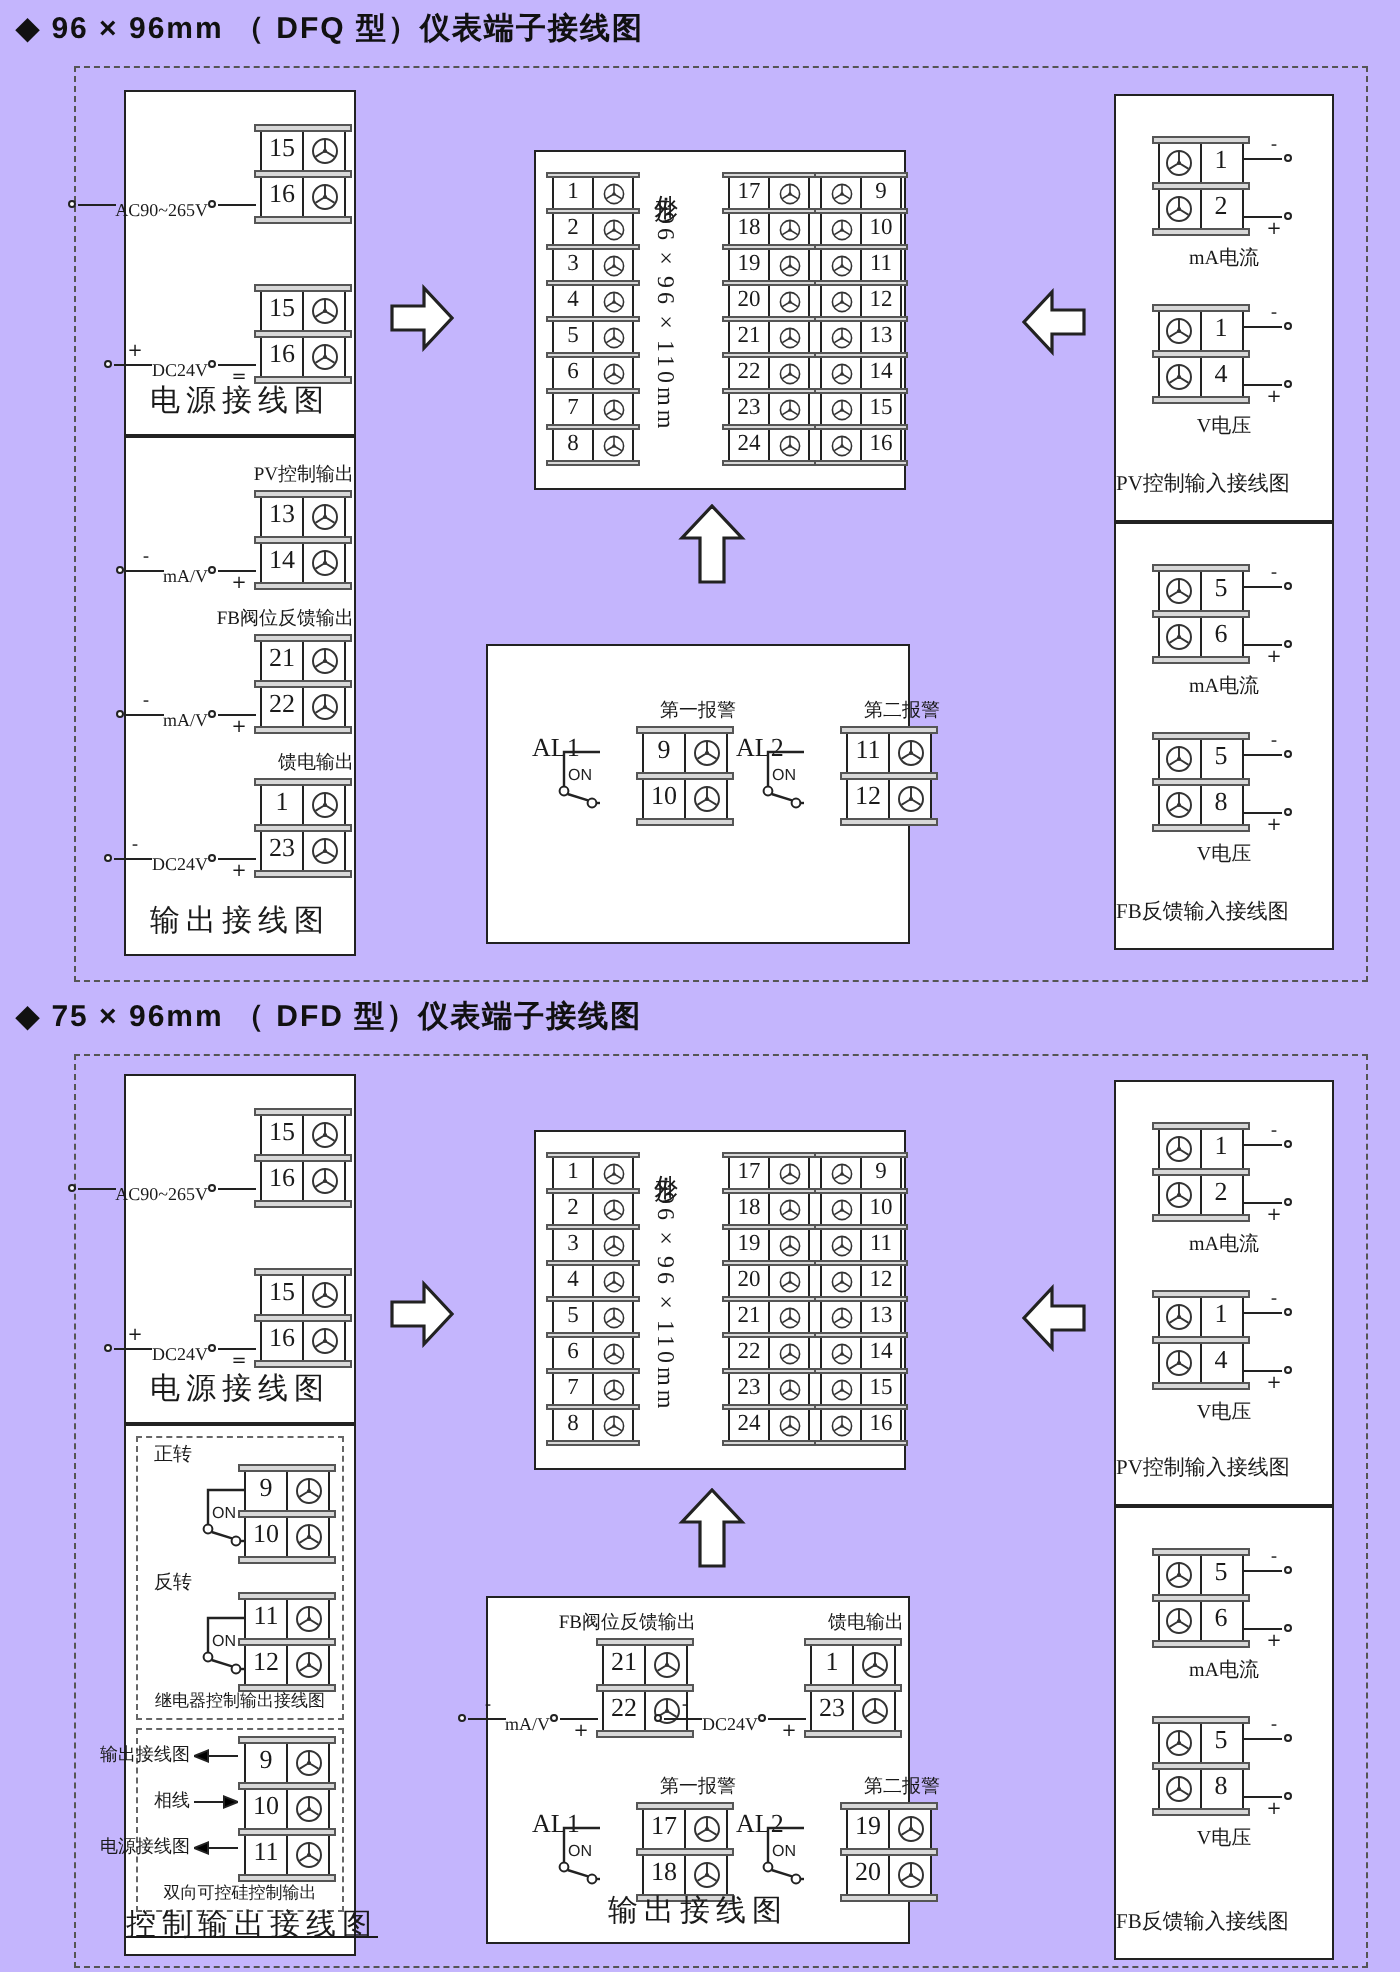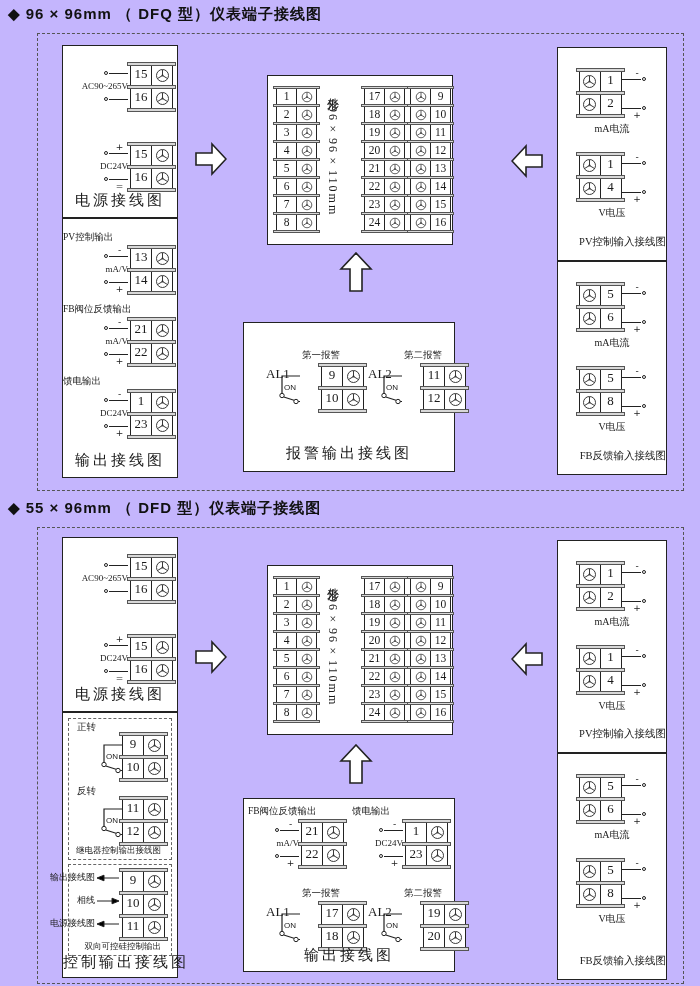--- a/index.html
+++ b/index.html
@@ -4,21 +4,21 @@
 <style>
   html,body{margin:0;padding:0;background:#fff;}
   #page{position:relative;width:700px;height:986px;background:#c4b5fd;overflow:hidden;
         font-family:"Liberation Serif",serif;color:#1a1a1a;}
   .sec{position:absolute;left:0;width:700px;}
   .sec-title{position:absolute;left:8px;top:5px;font:bold 15px "Liberation Sans",sans-serif;color:#111;letter-spacing:1px;}
   .dash-border{position:absolute;border:1.5px dashed #555;}
   .panel{position:absolute;border:1.6px solid #222;background:#fff;box-sizing:border-box;}
   .ptitle{position:absolute;bottom:7px;left:0;right:0;text-align:center;
           font:15px "Liberation Serif",serif;letter-spacing:3px;white-space:nowrap;}
-  .ptitle-sm{position:absolute;bottom:11px;left:0;right:0;text-align:right;
+  .ptitle-sm{position:absolute;bottom:11px;left:0;right:0;text-align:left;
           font:10.5px "Liberation Serif",serif;white-space:nowrap;}
   .mtitle{position:absolute;bottom:8px;left:0;right:0;text-align:center;
           font:15px "Liberation Serif",serif;letter-spacing:3px;}
   
   .tstack{display:inline-flex;flex-direction:column;background:#fff;}
   .tcap,.tsep{height:4px;background:#d8d8d8;border:1px solid #555;margin:0 -3px;box-sizing:border-box;}
   .trow{display:flex;border-left:1.3px solid #222;border-right:1.3px solid #222;}
   .tnum{width:20px;height:19px;line-height:19px;text-align:center;font:13px "Liberation Serif",serif;}
   .trow>:first-child{border-right:1px solid #222;}
   .tscrew{width:20px;height:19px;display:flex;align-items:center;justify-content:center;}
@@ -38,41 +38,41 @@
   .stub .line{position:absolute;top:8px;border-top:1.2px solid #222;}
   .stub.sl .line{left:5px;right:0;}
   .stub.sr .line{left:0;right:5px;}
   .stub .dot{position:absolute;top:6px;width:4px;height:4px;border:1px solid #222;border-radius:50%;background:#fff;box-sizing:border-box;}
   .stub.sl .dot{left:0;}
   .stub.sr .dot{right:0;}
   .stub .sg{position:absolute;left:7px;right:0;text-align:center;font:9px "DejaVu Sans",sans-serif;line-height:8px;}
   .stub .sg.top{top:-2px;}
   .stub .sg.bot{bottom:-3px;}
   .lgroup{display:flex;align-items:center;justify-content:flex-end;gap:2px;padding-right:4px;}
-  .lcol{height:49px;display:flex;flex-direction:column;justify-content:flex-start;align-items:flex-end;padding:2px 0;box-sizing:border-box;}
+  .lcol{height:49px;display:flex;flex-direction:row;justify-content:flex-end;align-items:flex-end;padding:2px 0;box-sizing:border-box;}
   .glabel{font:9px "Liberation Serif",serif;white-space:nowrap;}
-  .gheading{text-align:left;font:9.5px "Liberation Serif",serif;white-space:nowrap;}
+  .gheading{text-align:right;font:9.5px "Liberation Serif",serif;white-space:nowrap;}
   .rgroup{display:flex;flex-direction:column;align-items:center;}
   .rrow{display:flex;align-items:center;}
   .rcol{height:49px;display:flex;flex-direction:column;justify-content:space-between;padding:2px 0;box-sizing:border-box;}
   
   .sw path{stroke:#222;fill:none;stroke-width:1.2px;}
   .sw circle{stroke:#222;fill:#fff;stroke-width:1px;}
   .sw text{font:8px "Liberation Sans",sans-serif;fill:#222;}
   .algroup{position:absolute;width:104px;height:74px;}
-  .algroup .alhead{position:absolute;top:0;right:2px;width:66px;text-align:left;font:9.5px "Liberation Serif",serif;white-space:nowrap;}
+  .algroup .alhead{position:absolute;top:0;right:2px;width:66px;text-align:right;font:9.5px "Liberation Serif",serif;white-space:nowrap;}
   .algroup .alname{position:absolute;left:0;top:17px;font:13px "Liberation Serif",serif;}
   .algroup .tstack{position:absolute;right:6px;top:14px;}
   .algroup svg.sw{position:absolute;left:4px;top:16px;}
   
   .barrow polygon{fill:#fff;stroke:#222;stroke-width:1.6px;}
   .barrow{position:absolute;}
   
   .dbox{border:1px dashed #666;position:relative;box-sizing:border-box;background:#fff;}
-  .dcaption{position:absolute;bottom:2px;left:0;right:10px;text-align:right;font:8.5px "Liberation Serif",serif;white-space:nowrap;}
+  .dcaption{position:absolute;bottom:2px;left:0;right:0;text-align:center;font:8.5px "Liberation Serif",serif;white-space:nowrap;}
   .scr-row{position:absolute;display:flex;align-items:center;gap:2px;white-space:nowrap;font:9px "Liberation Serif",serif;}
 </style>
 </head>
 <body>
 
 <div id="page">
   <section class="sec" id="sec0" style="top:0;height:494px;">
     <div class="sec-title">◆ 96 × 96mm （ DFQ 型）仪表端子接线图</div>
     <div class="content" id="c0">
         <div class="dash-border" style="left: 37px; top: 33px; width: 645px; height: 456px;"></div>
@@ -712,21 +712,20 @@
                     <path class="s" d="M10 10 V2.6"></path>
                     <path class="s" d="M10 10 L16.4 13.9"></path>
                     <path class="s" d="M10 10 L3.6 13.9"></path>
                     <circle class="c" cx="10" cy="10" r="1.4"></circle>
                   </svg>
                 </span>
               </div>
               <div class="tcap"></div>
             </div>
           </div>
-          <div class="mtitle">报警输出接线图</div>
         </div>
         <div class="panel" style="left: 557px; top: 47px; width: 110px; height: 214px; padding-top: 20px; display: flex; flex-direction: column; align-items: center;">
           <div class="rgroup" style="margin-bottom: 16px;">
             <div class="rrow">
               <div class="tstack">
                 <div class="tcap"></div>
                 <div class="trow">
                   <span class="tscrew">
                     <svg viewBox="0 0 20 20">
                       <circle class="s" cx="10" cy="10" r="8"></circle>
@@ -907,21 +906,21 @@
                 </span>
               </div>
             </div>
             <div class="glabel" style="margin-top: 4px; font-size: 10px;">V电压</div>
           </div>
           <div class="ptitle-sm">FB反馈输入接线图</div>
         </div>
       </div>
   </section>
   <section class="sec" id="sec1" style="top:494px;height:492px;">
-    <div class="sec-title">◆ 55 × 96mm （ DFD 型）仪表端子接线图</div>
+    <div class="sec-title">◆ 75 × 96mm （ DFD 型）仪表端子接线图</div>
     <div class="content" id="c1">
         <div class="dash-border" style="left: 37px; top: 33px; width: 645px; height: 455px;"></div>
         <div class="panel" style="left: 62px; top: 43px; width: 116px; height: 175px; padding-top: 16px;">
           <div class="lgroup" style="margin-bottom: 30px;">
             <div class="lcol">
               <span class="stub sl">
                 <i class="line"></i>
                 <b class="dot"></b>
               </span>
               <span class="glabel">AC90~265V</span>
@@ -1149,21 +1148,21 @@
             </div>
             <div class="scr-row" style="right: 52px; top: 52px;">
               <span>电源接线图</span>
               <svg width="22" height="8" viewBox="0 0 22 8">
                 <line x1="6" y1="4" x2="22" y2="4" stroke="#222"></line>
                 <polygon points="0,4 7,1.2 7,6.8" stroke="#222"></polygon>
               </svg>
             </div>
             <div class="dcaption">双向可控硅控制输出</div>
           </div>
-          <div class="ptitle" style="bottom: 5px;">控制输出接线图</div>
+          <div class="ptitle" style="bottom: 5px; text-decoration: underline;">控制输出接线图</div>
         </div>
         <div class="cblock" style="left: 267px; top: 71px; width: 186px; height: 170px;">
           <div class="tstack" style="position: absolute; left: 8px; top: 10px;">
             <div class="tcap"></div>
             <div class="trow">
               <span class="tnum">1</span>
               <span class="tscrew">
                 <svg viewBox="0 0 20 20">
                   <circle class="s" cx="10" cy="10" r="8"></circle>
                   <path class="s" d="M10 10 V2.6"></path>

